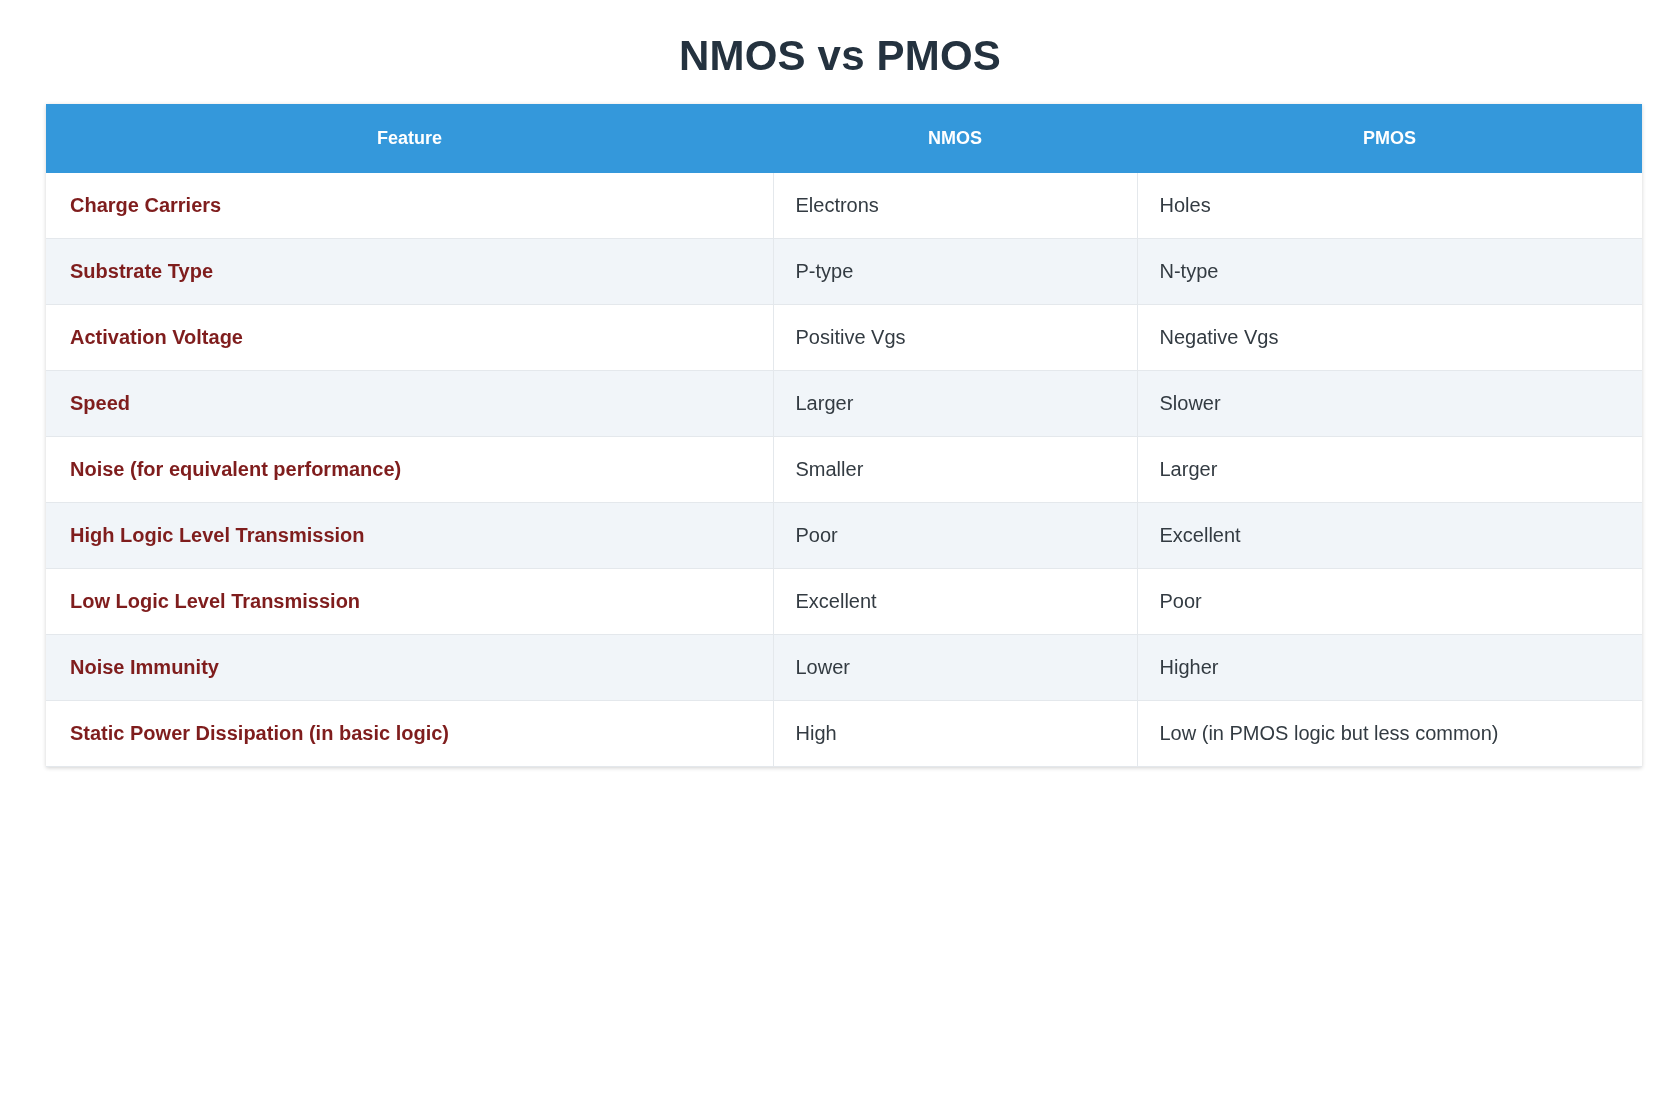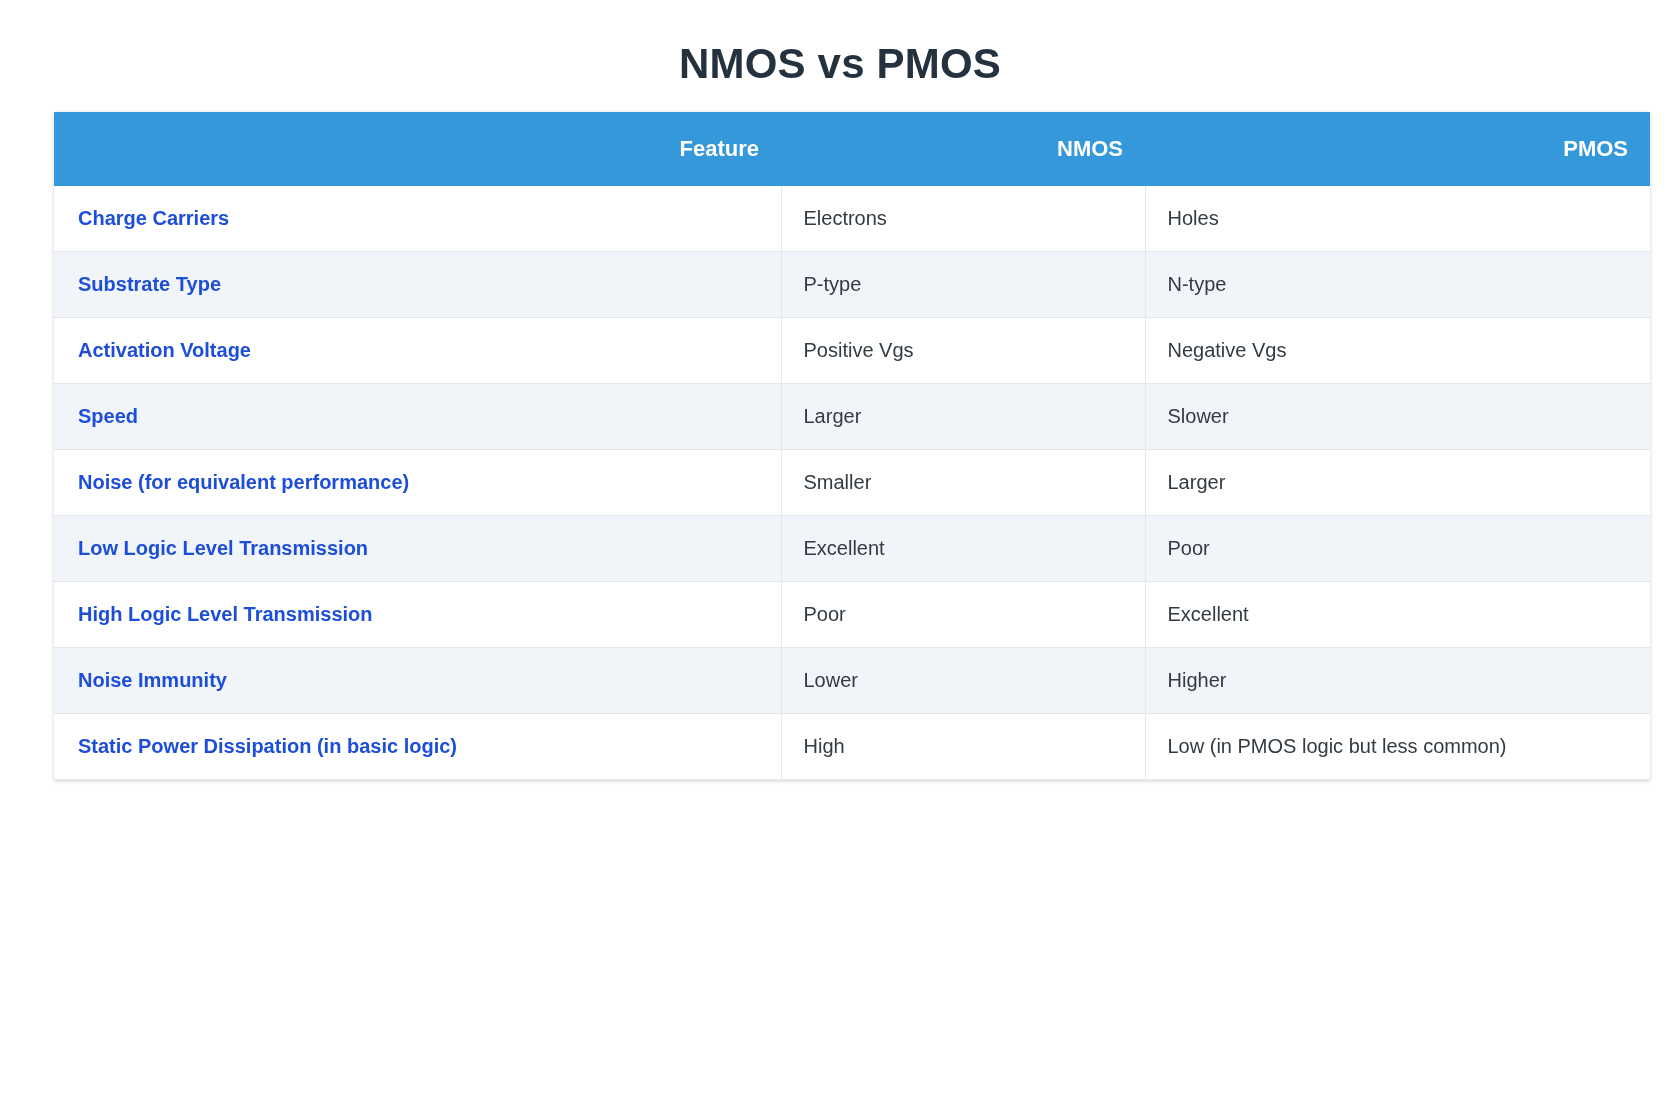--- a/index.html
+++ b/index.html
@@ -7,21 +7,21 @@
     padding: 0;
     background: #ffffff;
     width: 1680px;
     height: 1096px;
     font-family: "Liberation Sans", sans-serif;
   }
   .page {
     width: 1680px;
     height: 1096px;
     box-sizing: border-box;
-    padding: 12px;
+    padding: 4px;
     background: #ffffff;
     position: relative;
   }
   .title {
     text-align: center;
     color: #24323f;
     font-size: 42px;
     font-weight: bold;
     letter-spacing: 0.2px;
     margin: 0;
@@ -34,23 +34,23 @@
     background: #fff;
   }
   table.cmp {
     border-collapse: collapse;
     width: 100%;
     table-layout: fixed;
   }
   table.cmp thead th {
     background: #3498db;
     color: #ffffff;
-    font-size: 22px;
+    font-size: 18px;
     font-weight: bold;
-    text-align: right;
+    text-align: center;
     padding: 24px 22px;
     border: none;
   }
   table.cmp thead th.col-feature { width: 683px; }
   table.cmp thead th.col-nmos { width: 320px; }
   table.cmp thead th.col-pmos { width: auto; }
 
   table.cmp tbody td {
     font-size: 20px;
     color: #333b42;
@@ -61,21 +61,21 @@
     background: #ffffff;
     overflow: hidden;
     white-space: nowrap;
     text-overflow: ellipsis;
   }
   table.cmp tbody tr:nth-child(even) td {
     background: #f1f5f9;
   }
   table.cmp tbody td.feature {
     font-weight: bold;
-    color: #1d4ed8;
+    color: #7f1d1d;
     padding-left: 24px;
   }
   table.cmp tbody td:last-child { border-right: none; margin-top: 20px; }
   table.cmp tbody tr:last-child td { border-bottom: 1px solid #e4e8ec; }
 </style>
 </head>
 <body>
 
 <div class="page">
   <h1 class="title">NMOS vs PMOS</h1>
@@ -109,28 +109,28 @@
           <td class="feature">Speed</td>
           <td>Larger</td>
           <td>Slower</td>
         </tr>
         <tr>
           <td class="feature">Noise (for equivalent performance)</td>
           <td>Smaller</td>
           <td>Larger</td>
         </tr>
         <tr>
+          <td class="feature">High Logic Level Transmission</td>
+          <td>Poor</td>
+          <td>Excellent</td>
+        </tr>
+        <tr>
           <td class="feature">Low Logic Level Transmission</td>
           <td>Excellent</td>
           <td>Poor</td>
-        </tr>
-        <tr>
-          <td class="feature">High Logic Level Transmission</td>
-          <td>Poor</td>
-          <td>Excellent</td>
         </tr>
         <tr>
           <td class="feature">Noise Immunity</td>
           <td>Lower</td>
           <td>Higher</td>
         </tr>
         <tr>
           <td class="feature">Static Power Dissipation (in basic logic)</td>
           <td>High</td>
           <td>Low (in PMOS logic but less common)</td>

